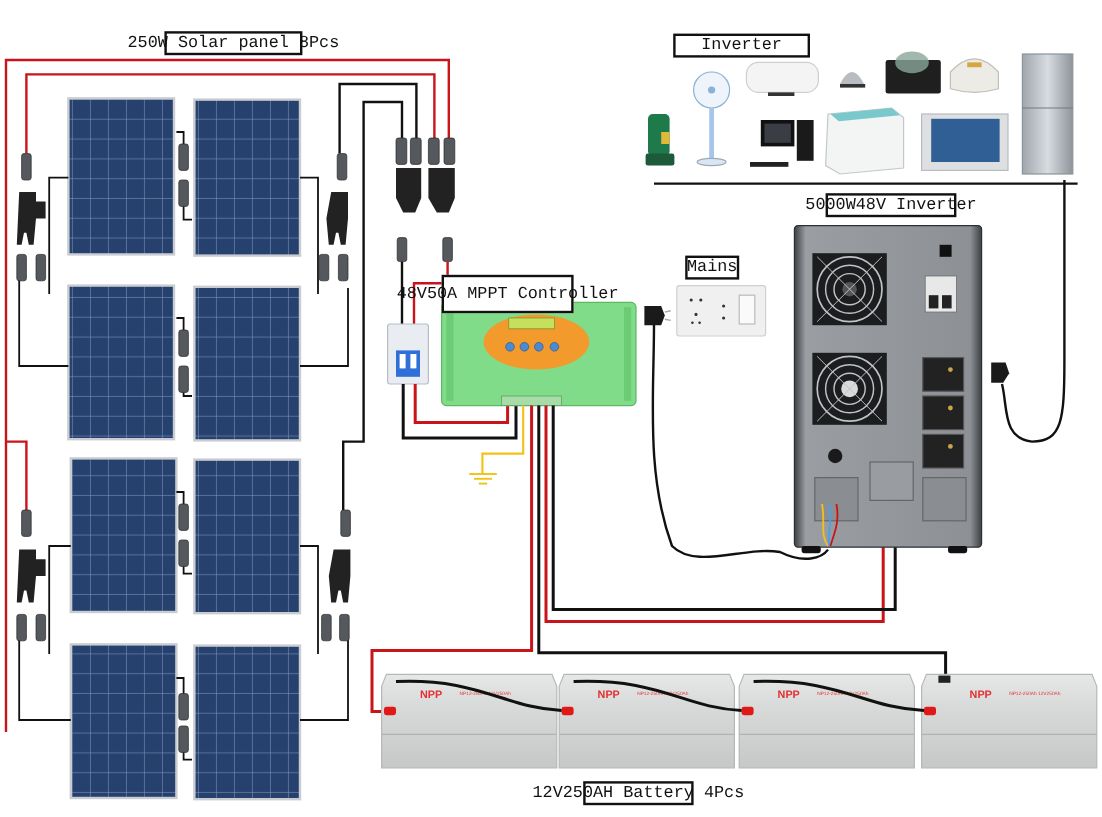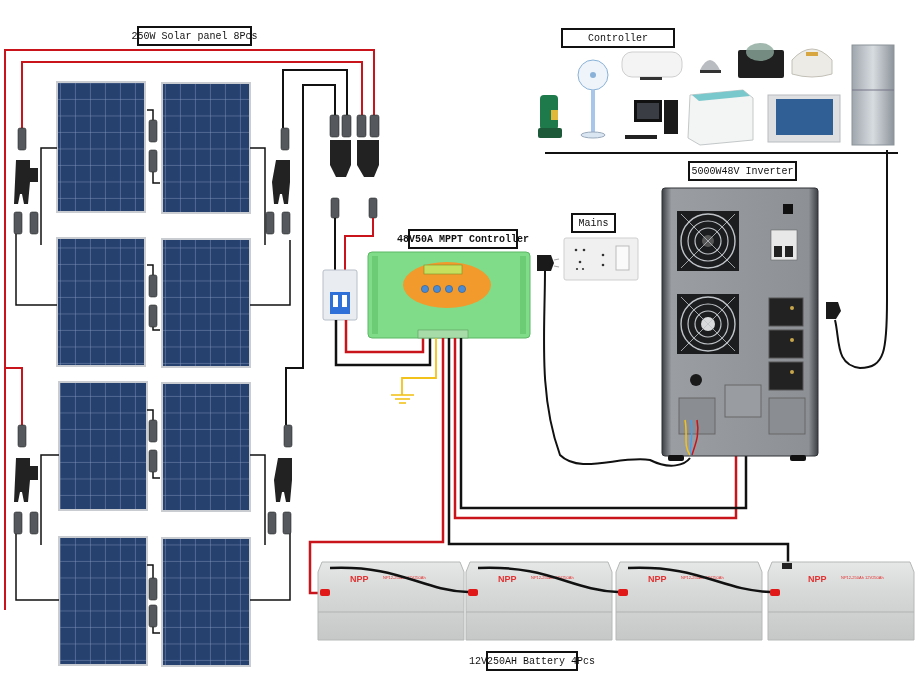--- a/index.html
+++ b/index.html
@@ -1,20 +1,20 @@
 <!DOCTYPE html>
 <html><head>
 <meta charset="utf-8">
 <style>
   html, body { margin:0; padding:0; background:#ffffff; }
   body { width:918px; height:681px; position:relative; overflow:hidden; font-family:"DejaVu Sans Mono", monospace; }
   #stage { position:absolute; left:0; top:0; width:918px; height:681px; }
   .label {
     position:absolute; background:#fff; border:2px solid #111;
-    font-family:"Liberation Mono","DejaVu Sans Mono", monospace; font-size:10px; color:#111;
+    font-family:"Liberation Mono","DejaVu Sans Mono", monospace; font-size:14px; color:#111;
     display:flex; align-items:center; justify-content:center; white-space:nowrap; box-sizing:border-box;
   }
   svg text { font-family:"Liberation Sans", sans-serif; }
 </style>
 </head>
 <body>
 
 <div id="stage">
 <svg width="918" height="681" viewBox="0 0 918 681">
   <defs>
@@ -311,18 +311,18 @@
     </g>
     <g>
       <rect x="852" y="45" width="42" height="100" fill="url(#fridge)" stroke="#8b939a"></rect>
       <line x1="852" y1="90" x2="894" y2="90" stroke="#778"></line>
     </g>
   </g>
 </svg>
 
 
 <div class="label" style="left:137px; top:26px; width:115px; height:20px;">250W Solar panel 8Pcs</div>
-<div class="label" style="left:561px; top:28px; width:114px; height:20px;">Controller</div>
+<div class="label" style="left:561px; top:28px; width:114px; height:20px;">Inverter</div>
 <div class="label" style="left:688px; top:161px; width:109px; height:20px;">5000W48V Inverter</div>
-<div class="label" style="left:408px; top:229px; width:110px; height:20px;font-weight:bold;">48V50A MPPT Controller</div>
+<div class="label" style="left:368px; top:229px; width:110px; height:32px;">48V50A MPPT Controller</div>
 <div class="label" style="left:571px; top:213px; width:45px; height:20px;">Mains</div>
 <div class="label" style="left:486px; top:651px; width:92px; height:20px;">12V250AH Battery 4Pcs</div>
 </div>
 
 </body></html>

